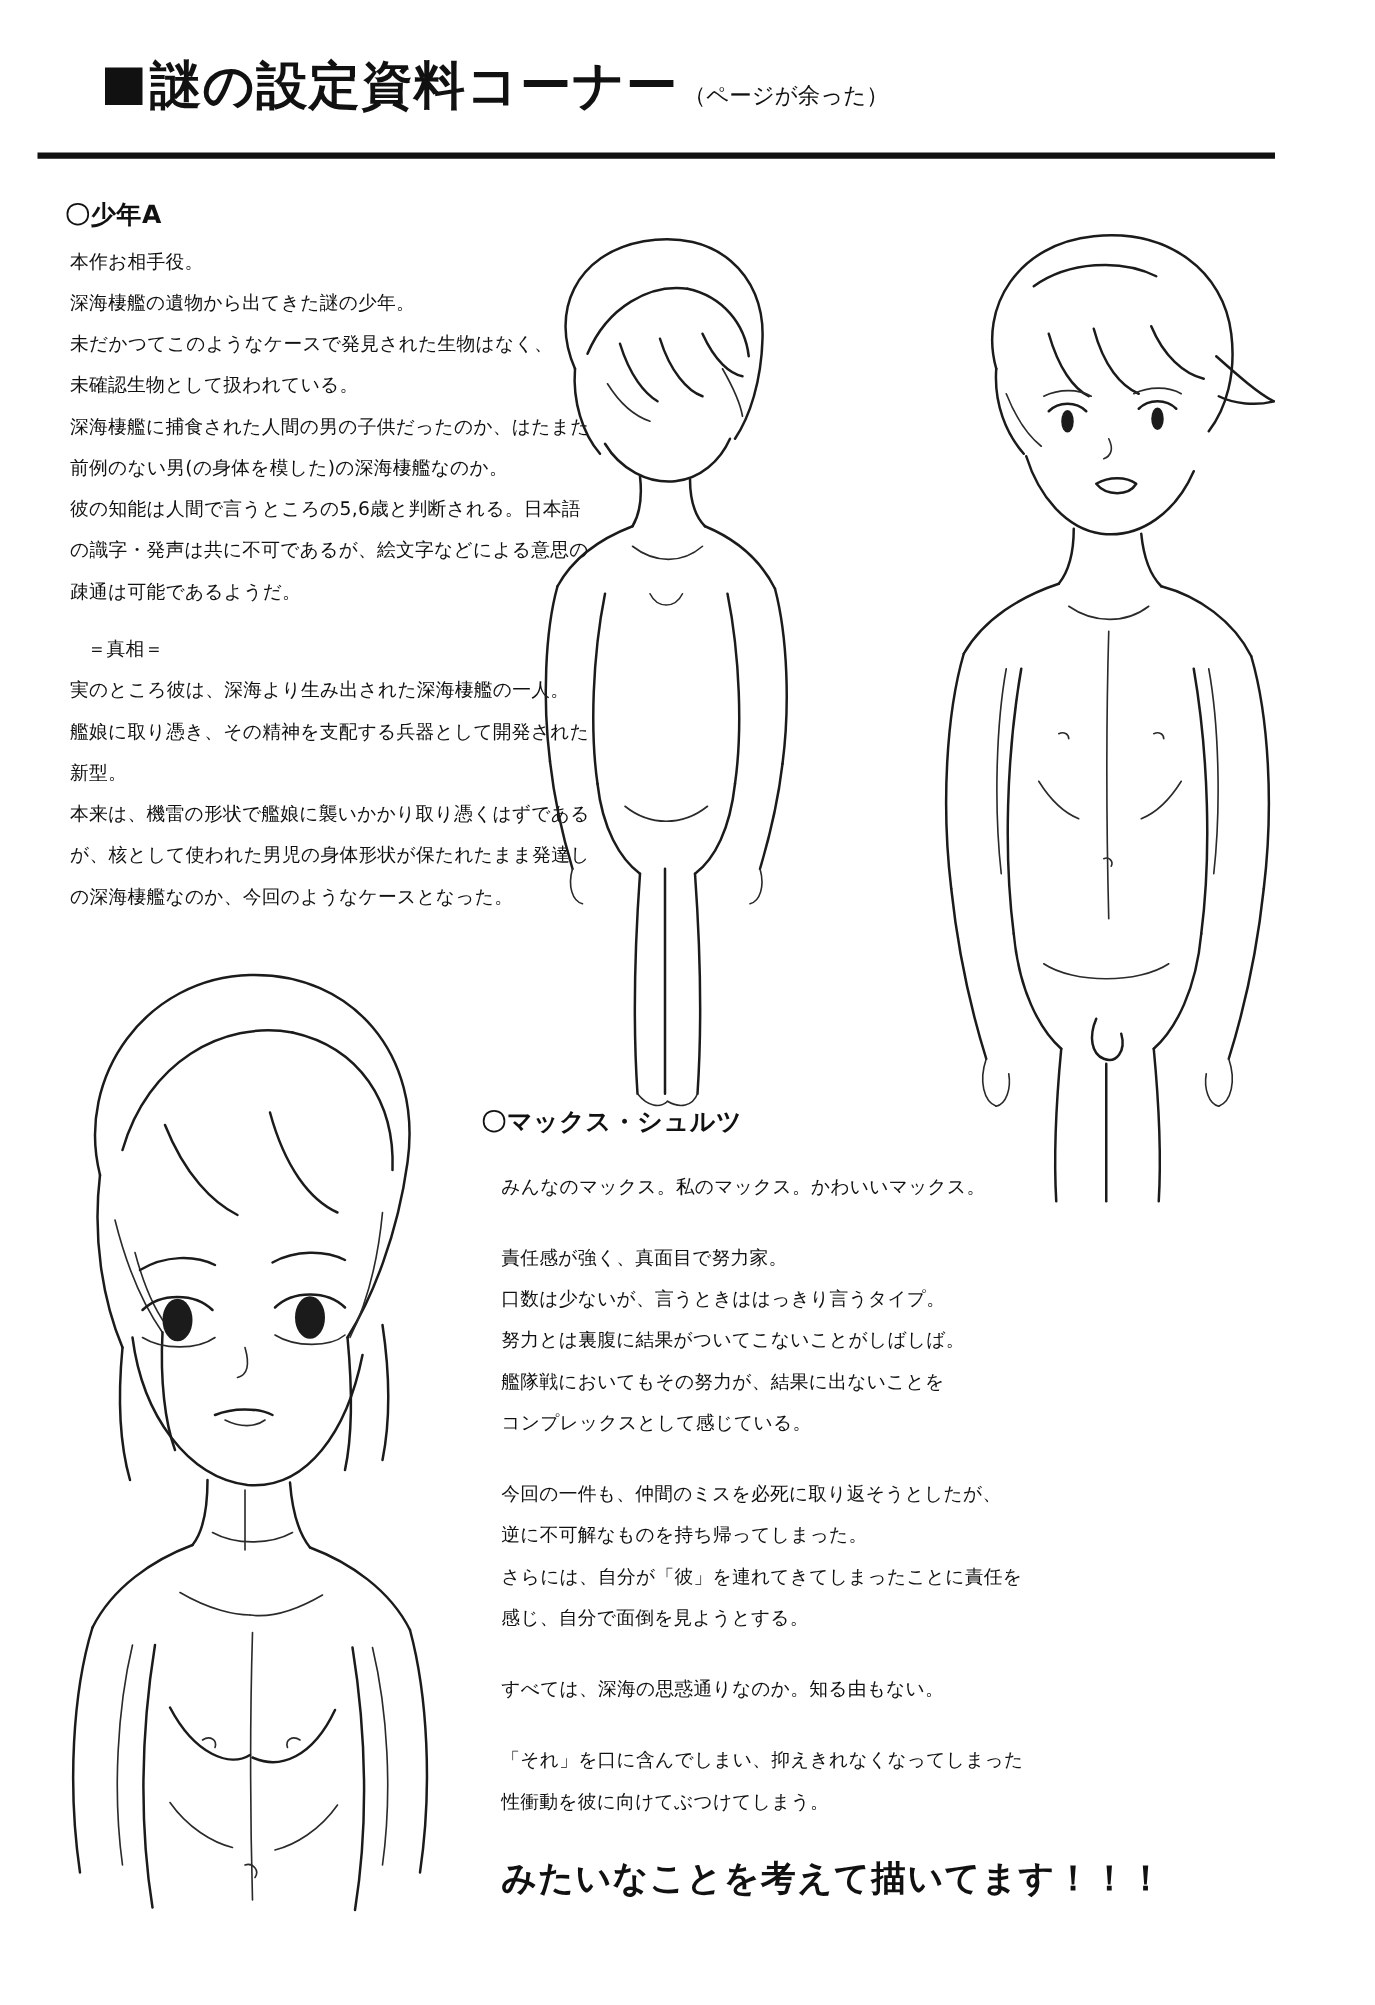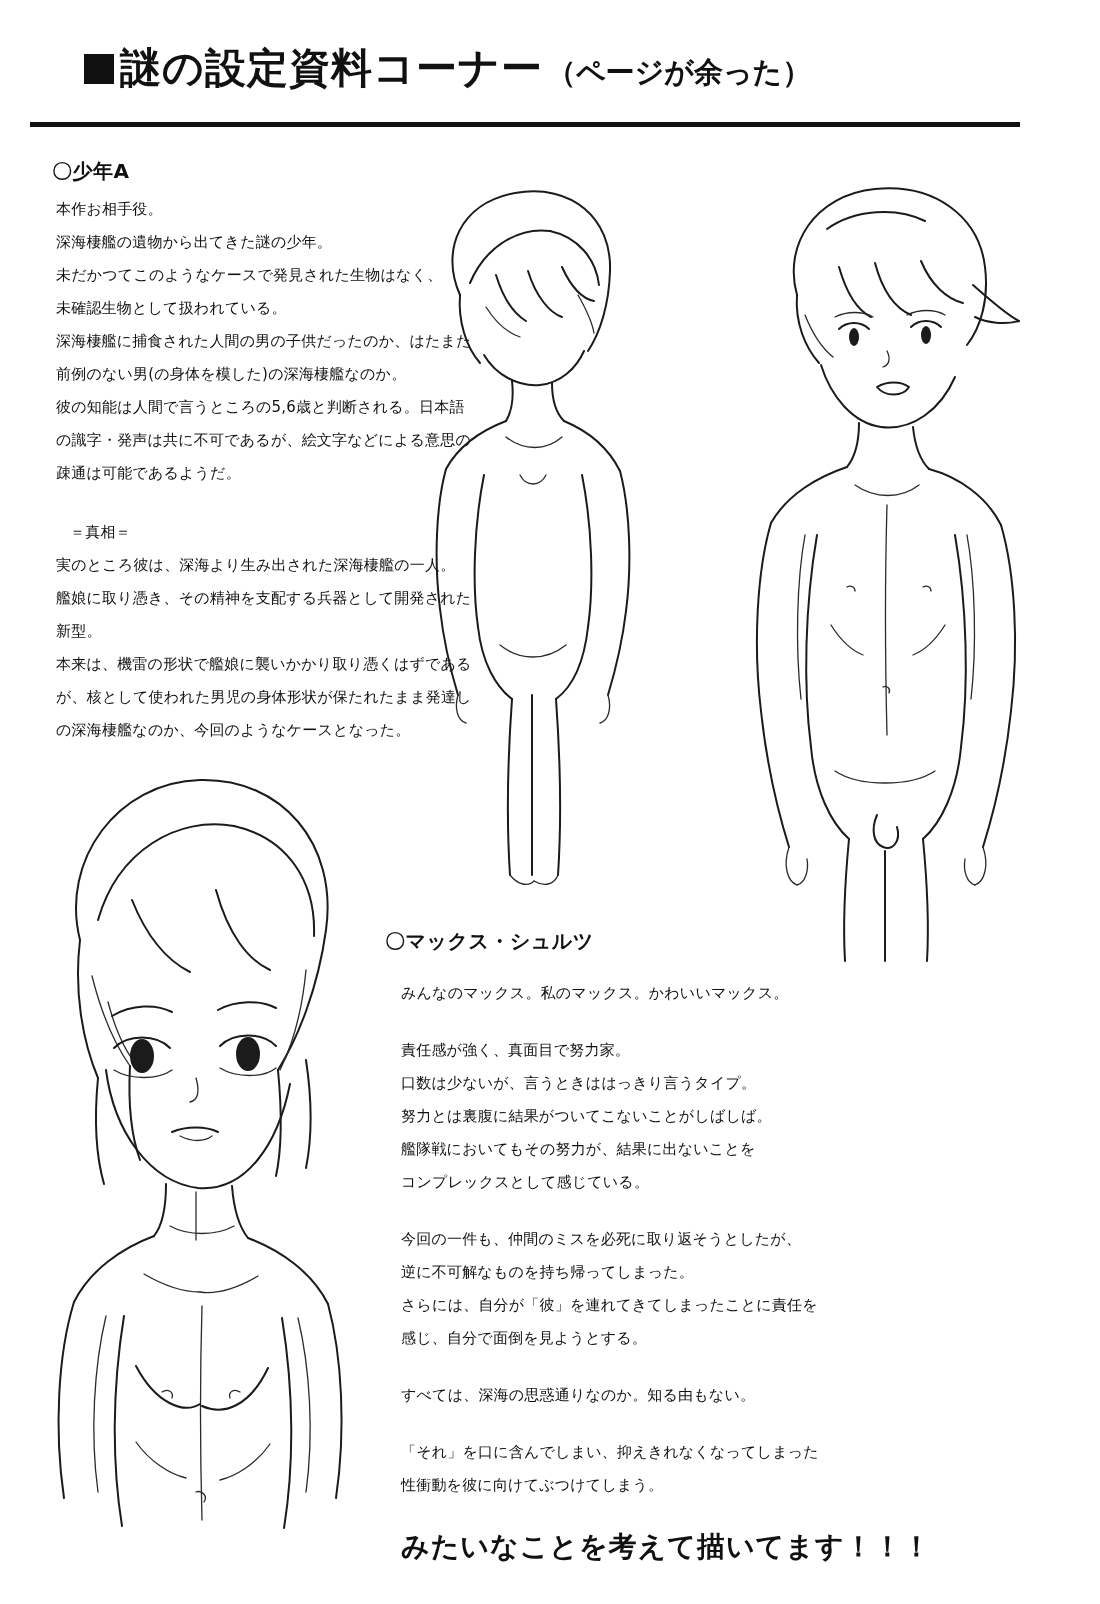--- a/index.html
+++ b/index.html
@@ -37,22 +37,22 @@
     margin-right: 4px;
     transform: translateY(2px);
   }
   .header-title {
     font-size: 41px;
     font-weight: bold;
     letter-spacing: 1px;
     line-height: 1;
   }
   .header-sub {
-    font-size: 29px;
-    font-weight: bold;
+    font-size: 18px;
+    font-weight: normal;
     letter-spacing: 0px;
     line-height: 1;
     padding-left: 2px;
   }
   .header-rule {
     position: absolute;
     left: 30px;
     top: 122px;
     width: 990px;
     height: 5px;
@@ -74,27 +74,27 @@
   }
 
   .sec-a {
     position: absolute;
     left: 48px;
     top: 158px;
     width: 660px;
   }
   .sec-a .heading { margin-left: 4px; }
   .sec-a .para { margin-top: 8px; margin-left: 8px; }
-  .sec-a .para2 { margin-top: 26px; margin-left: 8px; }
+  .sec-a .para2 { margin-top: 13px; margin-left: 8px; }
   .sec-a .truth { margin-left: 22px; }
 
   .sec-m {
     position: absolute;
     left: 385px;
-    top: 928px;
+    top: 884px;
     width: 640px;
   }
   .sec-m .heading { margin-left: 0px; }
   .sec-m .lead { margin-top: 22px; margin-left: 16px; }
   .sec-m .p1 { margin-top: 24px; margin-left: 16px; }
   .sec-m .p2 { margin-top: 24px; margin-left: 16px; }
   .sec-m .p3 { margin-top: 24px; margin-left: 16px; }
   .sec-m .p4 { margin-top: 24px; margin-left: 16px; }
   .sec-m .closing {
     margin-top: 26px;

